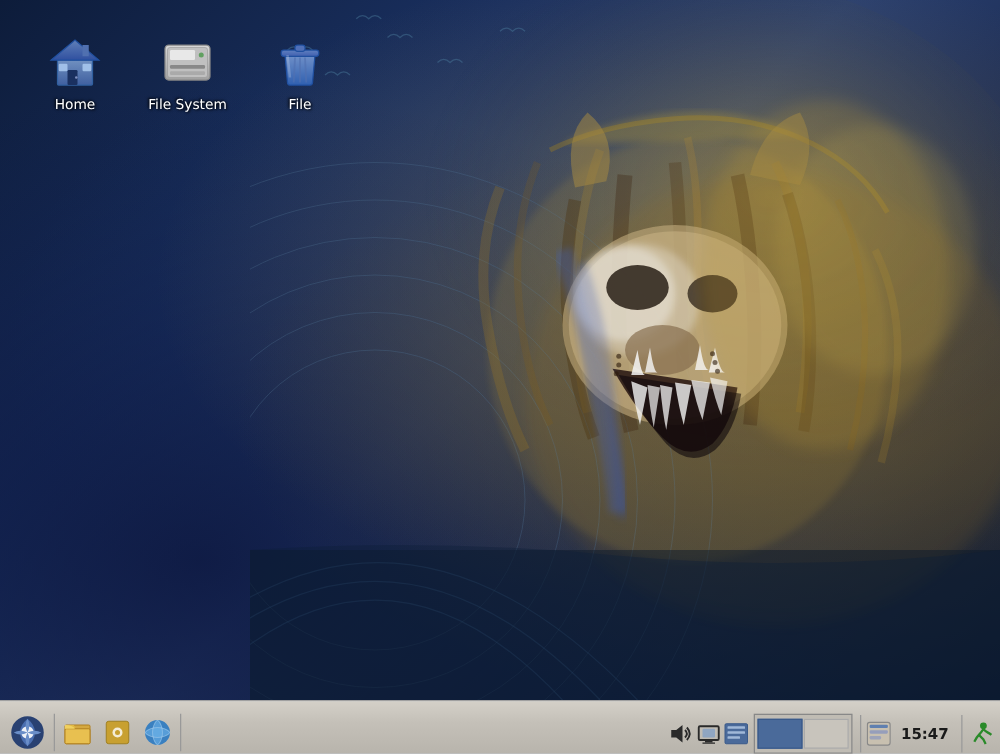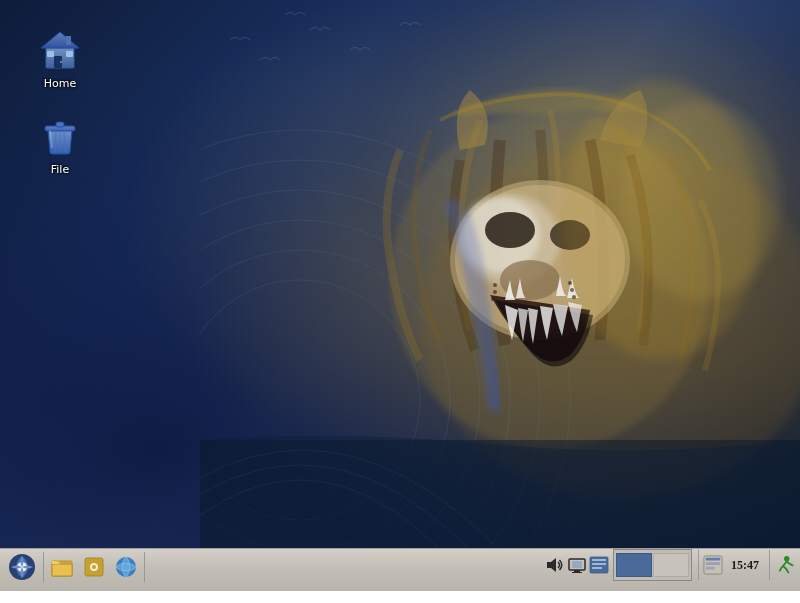--- a/index.html
+++ b/index.html
@@ -42,21 +42,21 @@
       height: 560px;
       opacity: 0.95;
     }
 
     
     #desktop-icons {
       position: absolute;
       top: 20px;
       left: 20px;
       display: flex;
-      flex-direction: column;
+      flex-direction: row;
       gap: 10px;
     }
 
     .desktop-icon {
       display: flex;
       flex-direction: column;
       align-items: center;
       width: 80px;
       cursor: pointer;
       padding: 4px;
@@ -78,30 +78,29 @@
       text-align: center;
       text-shadow: 1px 1px 2px rgba(0,0,0,0.9), -1px -1px 2px rgba(0,0,0,0.9);
       line-height: 1.3;
       padding: 1px 4px;
       border-radius: 2px;
     }
 
     
     #taskbar {
       position: absolute;
-      bottom: 12px;
+      bottom: 0;
       left: 0;
       width: 800px;
       height: 43px;
       background: linear-gradient(to bottom, #d4d0c8 0%, #c4c0b8 40%, #b8b4ac 100%);
       border-top: 1px solid #a0a0a0;
       display: flex;
-      align-items: flex-start;
+      align-items: flex-end;
       padding: 0 2px;
-      font-family: Liberation Serif, serif;
     }
 
     
     #start-button {
       height: 35px;
       width: 35px;
       margin: 0 2px;
       display: flex;
       align-items: center;
       justify-content: center;
@@ -331,20 +330,45 @@
           <rect x="11" y="27" width="7" height="6" rx="1" fill="#a0c0e8"></rect>
 
           <rect x="30" y="27" width="7" height="6" rx="1" fill="#a0c0e8"></rect>
 
           <rect x="30" y="12" width="5" height="9" fill="#5070b0"></rect>
         </svg>
       </div>
       <span class="icon-label">Home</span>
     </div>
 
+    <div class="desktop-icon">
+      <div class="icon-img">
+        <svg width="48" height="48" viewBox="0 0 48 48" xmlns="http://www.w3.org/2000/svg">
+          <defs>
+            <linearGradient id="diskGrad" x1="0%" y1="0%" x2="0%" y2="100%">
+              <stop offset="0%" stop-color="#d8d8d8"></stop>
+              <stop offset="100%" stop-color="#a0a0a0"></stop>
+            </linearGradient>
+          </defs>
+
+          <rect x="6" y="12" width="36" height="28" rx="3" fill="url(#diskGrad)" stroke="#888" stroke-width="1"></rect>
+
+          <rect x="8" y="14" width="32" height="24" rx="2" fill="#c0c0c0" stroke="#999" stroke-width="0.5"></rect>
+
+          <rect x="10" y="16" width="20" height="8" rx="1" fill="#e8e8e8"></rect>
+
+          <circle cx="35" cy="20" r="2" fill="#60a060"></circle>
+
+          <rect x="10" y="28" width="28" height="3" rx="1" fill="#888"></rect>
+
+          <rect x="10" y="33" width="28" height="3" rx="1" fill="#aaa"></rect>
+        </svg>
+      </div>
+      <span class="icon-label">File System</span>
+    </div>
 
     <div class="desktop-icon">
       <div class="icon-img">
         <svg width="48" height="48" viewBox="0 0 48 48" xmlns="http://www.w3.org/2000/svg">
           <defs>
             <linearGradient id="trashGrad" x1="0%" y1="0%" x2="0%" y2="100%">
               <stop offset="0%" stop-color="#7090c8"></stop>
               <stop offset="100%" stop-color="#3060b0"></stop>
             </linearGradient>
             <linearGradient id="trashLidGrad" x1="0%" y1="0%" x2="0%" y2="100%">

